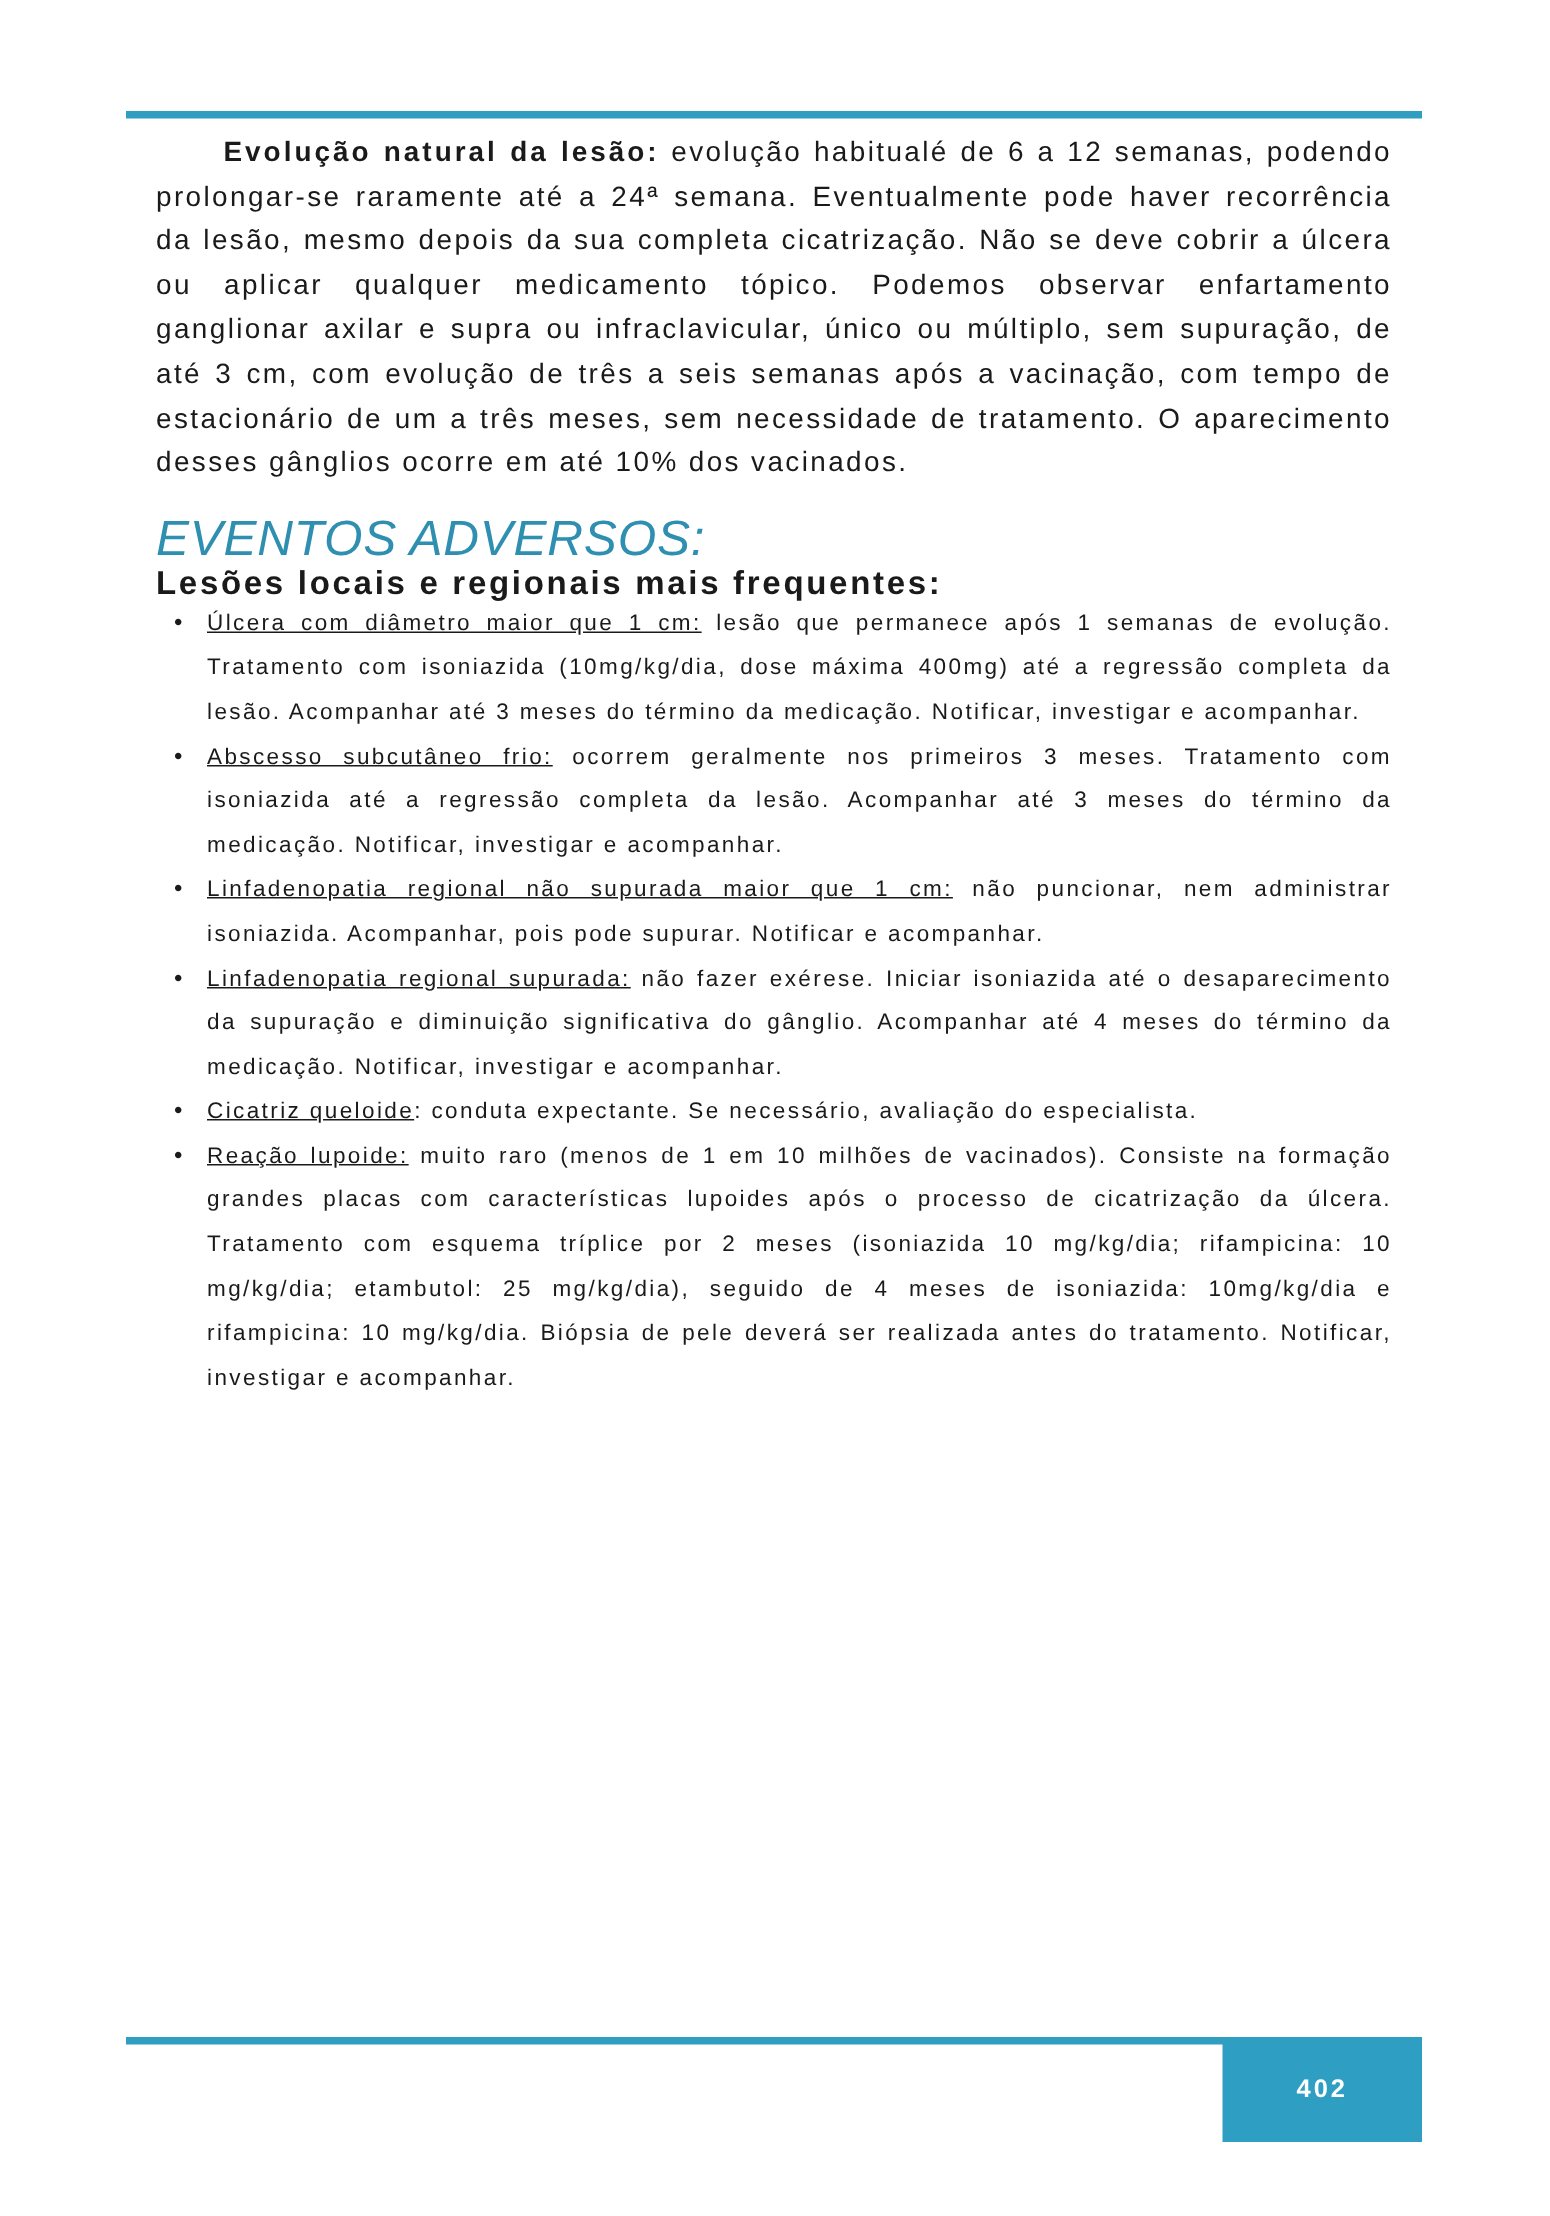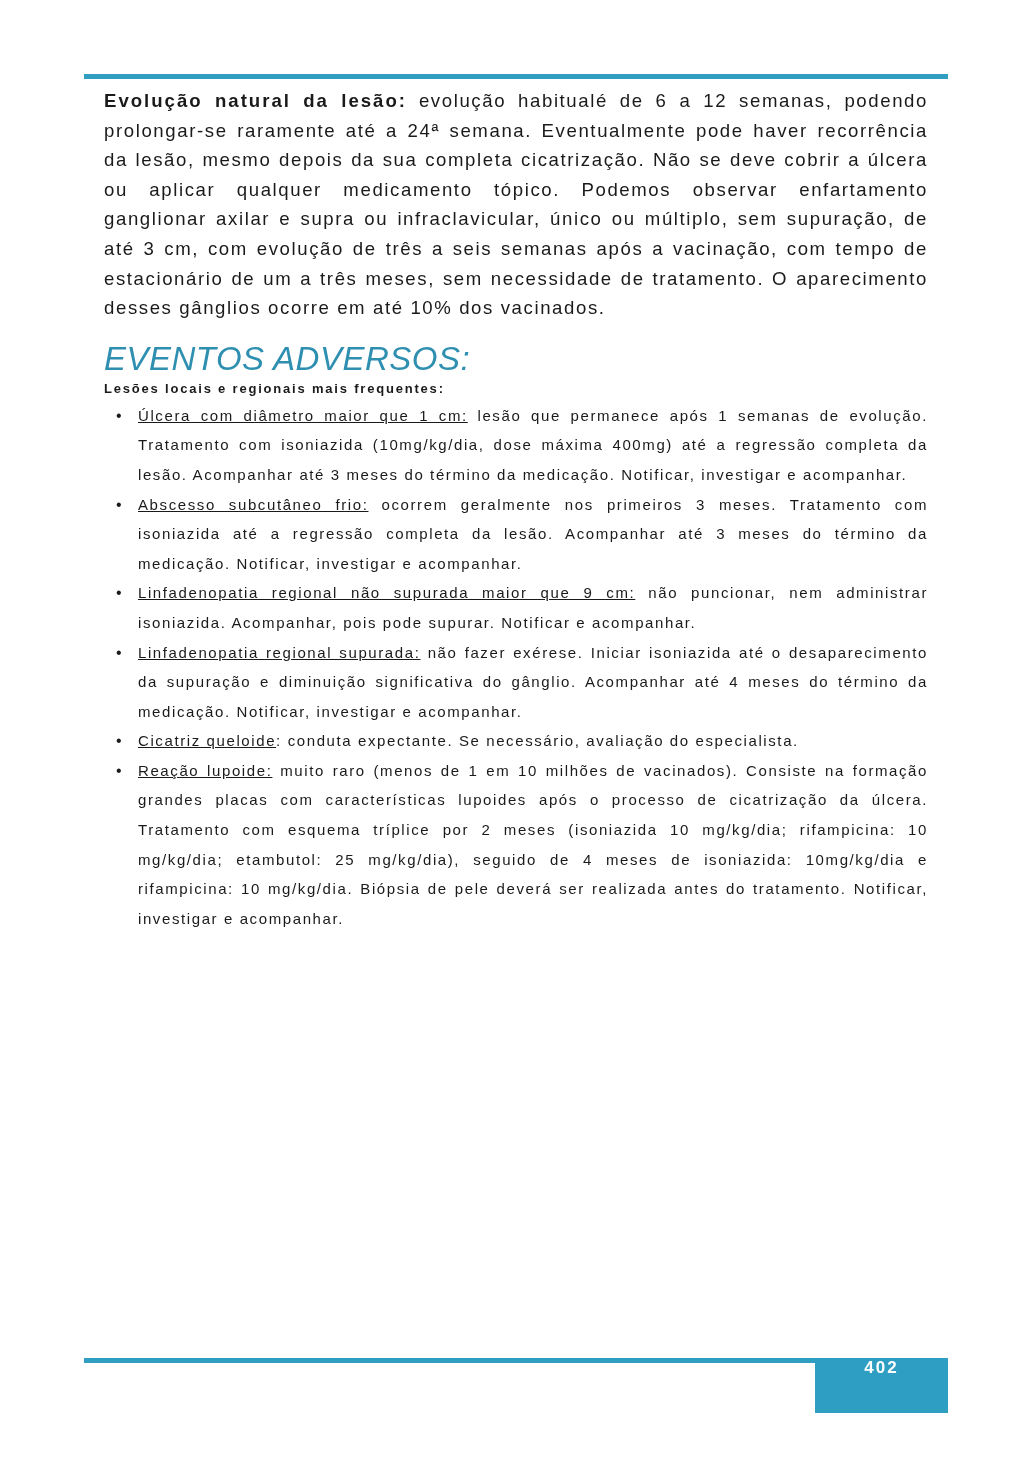--- a/index.html
+++ b/index.html
@@ -1,48 +1,48 @@
 <!DOCTYPE html>
 <html><head>
 <meta charset="utf-8">
 <style>
   html, body { margin: 0; padding: 0; background: #ffffff; }
   body { width: 1033px; height: 1477px; position: relative; overflow: hidden;
          font-family: "Liberation Sans", "DejaVu Sans", sans-serif; color: #1a1a1a; }
   .rule-top { position: absolute; left: 84px; top: 74px; width: 864px; height: 5px; background: #2f9ec1; }
   .rule-bottom { position: absolute; left: 84px; top: 1358px; width: 864px; height: 5px; background: #2f9ec1; }
-  .page-box { position: absolute; left: 815px; top: 1358px; width: 133px; height: 55px; background: #2e9fc2;
+  .page-box { position: absolute; left: 815px; top: 1358px; width: 133px; height: 70px; background: #2e9fc2;
               color: #ffffff; font-weight: bold; font-size: 17px; letter-spacing: 2px;
-              display: flex; justify-content: center; }
+              display: flex; align-items: center; justify-content: center; }
   .content { position: absolute; left: 104px; top: 86px; width: 824px; }
   p.para { margin: 0; font-size: 18.6px; line-height: 29.6px; letter-spacing: 1.6px; text-align: justify; }
-  .bold { font-weight: bold; letter-spacing: 2px; }
+  .bold { font-weight: bold; letter-spacing: 2px; margin-left: 45px; }
   h2.section { margin: 18px 0 0 0; font-size: 33px; line-height: 36px; font-style: italic; font-weight: normal;
                color: #2e8fb0; letter-spacing: 0.5px; }
-  h3.sub { margin: 0; font-size: 13px; line-height: 24px; font-weight: bold; letter-spacing: 1.8px; }
+  h3.sub { margin: 0; font-size: 22px; line-height: 24px; font-weight: bold; letter-spacing: 1.8px; }
   ul.items { margin: 0; padding: 0 0 0 34px; list-style: none; }
   ul.items li { position: relative; font-size: 15px; line-height: 29.6px; letter-spacing: 1.6px; text-align: justify; }
   ul.items li::before { content: "•"; position: absolute; left: -22px; top: 0; font-size: 16px; }
   .term { text-decoration: underline; }
 </style>
 </head>
 <body>
 
 <div class="rule-top"></div>
 
 <div class="content">
   <p class="para"><span class="bold">Evolução natural da lesão:</span><span> evolução habitualé de 6 a 12 semanas, podendo prolongar-se raramente até a 24ª semana. Eventualmente pode haver recorrência da lesão, mesmo depois da sua completa cicatrização. Não se deve cobrir a úlcera ou aplicar qualquer medicamento tópico. Podemos observar enfartamento ganglionar axilar e supra ou infraclavicular, único ou múltiplo, sem supuração, de até 3 cm, com evolução de três a seis semanas após a vacinação, com tempo de estacionário de um a três meses, sem necessidade de tratamento. O aparecimento desses gânglios ocorre em até 10% dos vacinados.</span></p>
 
   <h2 class="section">EVENTOS ADVERSOS:</h2>
   <h3 class="sub">Lesões locais e regionais mais frequentes:</h3>
 
   <ul class="items">
     <li><span class="term">Úlcera com diâmetro maior que 1 cm:</span><span></span><span> lesão que permanece após 1 semanas de evolução. Tratamento com isoniazida (10mg/kg/dia, dose máxima 400mg) até a regressão completa da lesão. Acompanhar até 3 meses do término da medicação. Notificar, investigar e acompanhar.</span></li>
     <li><span class="term">Abscesso subcutâneo frio:</span><span></span><span> ocorrem geralmente nos primeiros 3 meses. Tratamento com isoniazida até a regressão completa da lesão. Acompanhar até 3 meses do término da medicação. Notificar, investigar e acompanhar.</span></li>
-    <li><span class="term">Linfadenopatia regional não supurada maior que 9 cm:</span><span></span><span> não puncionar, nem administrar isoniazida. Acompanhar, pois pode supurar. Notificar e acompanhar.</span></li>
+    <li><span class="term">Linfadenopatia regional não supurada maior que 1 cm:</span><span></span><span> não puncionar, nem administrar isoniazida. Acompanhar, pois pode supurar. Notificar e acompanhar.</span></li>
     <li><span class="term">Linfadenopatia regional supurada:</span><span></span><span> não fazer exérese. Iniciar isoniazida até o desaparecimento da supuração e diminuição significativa do gânglio. Acompanhar até 4 meses do término da medicação. Notificar, investigar e acompanhar.</span></li>
     <li><span class="term">Cicatriz queloide</span><span>:</span><span> conduta expectante. Se necessário, avaliação do especialista.</span></li>
     <li><span class="term">Reação lupoide:</span><span></span><span> muito raro (menos de 1 em 10 milhões de vacinados). Consiste na formação grandes placas com características lupoides após o processo de cicatrização da úlcera. Tratamento com esquema tríplice por 2 meses (isoniazida 10 mg/kg/dia; rifampicina: 10 mg/kg/dia; etambutol: 25 mg/kg/dia), seguido de 4 meses de isoniazida: 10mg/kg/dia e rifampicina: 10 mg/kg/dia. Biópsia de pele deverá ser realizada antes do tratamento. Notificar, investigar e acompanhar.</span></li>
   </ul>
 </div>
 
 <div class="rule-bottom"></div>
 <div class="page-box">
     <span>402</span>
   </div>

